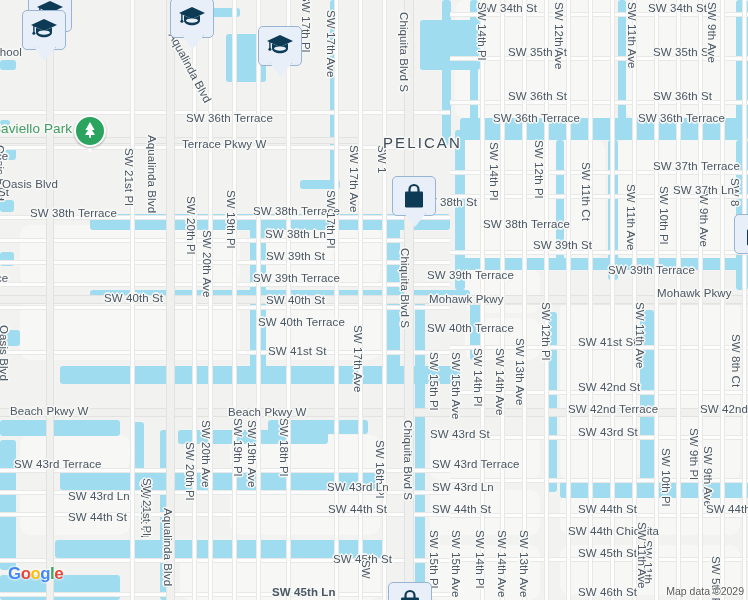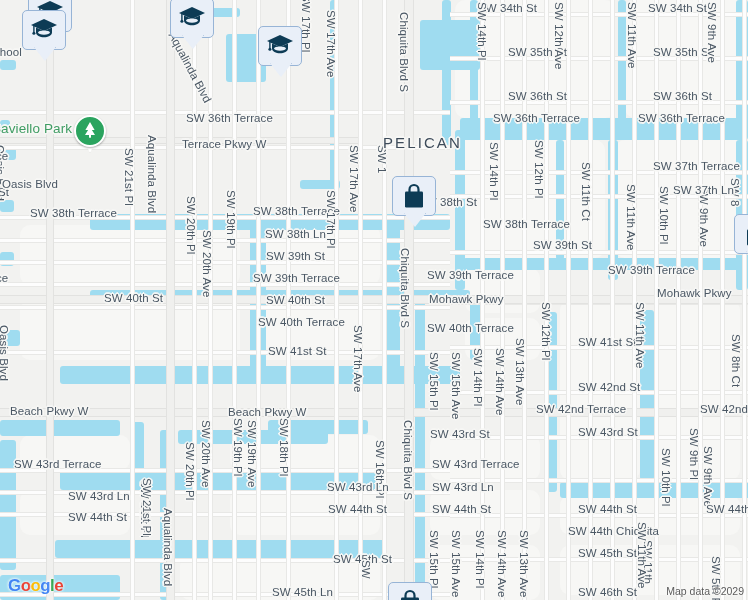--- a/index.html
+++ b/index.html
@@ -69,21 +69,21 @@
     background:#ffffff;transform:rotate(45deg);z-index:-1;
   }
   .park-tip{
     position:absolute;left:9.5px;top:24px;width:13px;height:14px;
     background:#ffffff;clip-path:polygon(0 0,100% 0,50% 100%);
     box-shadow:0 1px 2px rgba(0,0,0,.2);
   }
   .park-marker svg{left:8px;top:6px;}
   
   #google-logo{
-    position:absolute;left:8px;bottom:4px;
+    position:absolute;left:8px;bottom:16px;
     font-size:17px;font-weight:bold;letter-spacing:-.6px;
     text-shadow:0 0 3px rgba(255,255,255,.95),0 0 3px rgba(255,255,255,.95);
   }
   #google-logo span{display:inline-block;}
   .g1{color:#4285f4;}.g2{color:#ea4335;}.g3{color:#fbbc05;}
   .g4{color:#4285f4;}.g5{color:#34a853;}.g6{color:#ea4335;}
   #attribution{
     position:absolute;right:4px;bottom:3px;
     font-size:10.5px;color:#5b5b5b;
     text-shadow:0 0 3px rgba(255,255,255,.95),0 0 3px rgba(255,255,255,.95);
@@ -288,21 +288,21 @@
       <span class="lbl" style="left: 418px; top: 196px;">SW 38th St</span>
       <span class="lbl" style="left: 483px; top: 218px;">SW 38th Terrace</span>
       <span class="lbl" style="left: 533px; top: 239px;">SW 39th St</span>
       <span class="lbl" style="left: 427px; top: 269px;">SW 39th Terrace</span>
       <span class="lbl" style="left: 608px; top: 264px;">SW 39th Terrace</span>
       <span class="lbl" style="left: 429px; top: 293px;">Mohawk Pkwy</span>
       <span class="lbl" style="left: 657px; top: 287px;">Mohawk Pkwy</span>
       <span class="lbl" style="left: 427px; top: 322px;">SW 40th Terrace</span>
       <span class="lbl" style="left: 578px; top: 336px;">SW 41st St</span>
       <span class="lbl" style="left: 578px; top: 381px;">SW 42nd St</span>
-      <span class="lbl" style="left: 536px; top: 403px;">SW 42nd Terrace</span>
+      <span class="lbl" style="left: 568px; top: 403px;">SW 42nd Terrace</span>
       <span class="lbl" style="left: 700px; top: 403px;">SW 42nd</span>
       <span class="lbl" style="left: 578px; top: 426px;">SW 43rd St</span>
       <span class="lbl" style="left: 430px; top: 428px;">SW 43rd St</span>
       <span class="lbl v" style="left: 440px; top: 352px; transform: rotate(90deg);">SW 15th Pl</span>
       <span class="lbl v" style="left: 462px; top: 352px; transform: rotate(90deg);">SW 15th Ave</span>
       <span class="lbl v" style="left: 484px; top: 348px; transform: rotate(90deg);">SW 14th Pl</span>
       <span class="lbl v" style="left: 506px; top: 348px; transform: rotate(90deg);">SW 14th Ave</span>
       <span class="lbl v" style="left: 526px; top: 338px; transform: rotate(90deg);">SW 13th Ave</span>
       <span class="lbl v" style="left: 552px; top: 302px; transform: rotate(90deg);">SW 12th Pl</span>
       <span class="lbl v" style="left: 646px; top: 302px; transform: rotate(90deg);">SW 11th Ave</span>
@@ -318,21 +318,21 @@
       <span class="lbl" style="left: 327px; top: 481px;">SW 43rd Ln</span>
       <span class="lbl" style="left: 328px; top: 503px;">SW 44th St</span>
       <span class="lbl" style="left: 432px; top: 458px;">SW 43rd Terrace</span>
       <span class="lbl" style="left: 432px; top: 481px;">SW 43rd Ln</span>
       <span class="lbl" style="left: 432px; top: 503px;">SW 44th St</span>
       <span class="lbl" style="left: 578px; top: 503px;">SW 44th St</span>
       <span class="lbl" style="left: 706px; top: 503px;">SW 44th St</span>
       <span class="lbl" style="left: 568px; top: 525px;">SW 44th Chiquita</span>
       <span class="lbl" style="left: 333px; top: 553px;">SW 45th St</span>
       <span class="lbl" style="left: 578px; top: 547px;">SW 45th St</span>
-      <span class="lbl" style="left: 272px; top: 586px;">SW 45th Ln</span>
+      <span class="lbl" style="left: 272px; top: 586px; font-weight: bold;">SW 45th Ln</span>
       <span class="lbl" style="left: 578px; top: 586px;">SW 46th St</span>
       <span class="lbl v" style="left: 654px; top: 540px; transform: rotate(90deg);">SW 11th</span>
       <span class="lbl v" style="left: 440px; top: 530px; transform: rotate(90deg);">SW 15th Pl</span>
       <span class="lbl v" style="left: 462px; top: 530px; transform: rotate(90deg);">SW 15th Ave</span>
       <span class="lbl v" style="left: 486px; top: 530px; transform: rotate(90deg);">SW 14th Pl</span>
       <span class="lbl v" style="left: 508px; top: 530px; transform: rotate(90deg);">SW 14th Ave</span>
       <span class="lbl v" style="left: 530px; top: 530px; transform: rotate(90deg);">SW 13th Ave</span>
       <span class="lbl v" style="left: 153px; top: 478px; transform: rotate(90deg);">SW 21st Pl</span>
       <span class="lbl v" style="left: 372px; top: 560px; transform: rotate(90deg);">SW</span>
       <span class="lbl v" style="left: 722px; top: 556px; transform: rotate(90deg);">SW 5th Pl</span>

